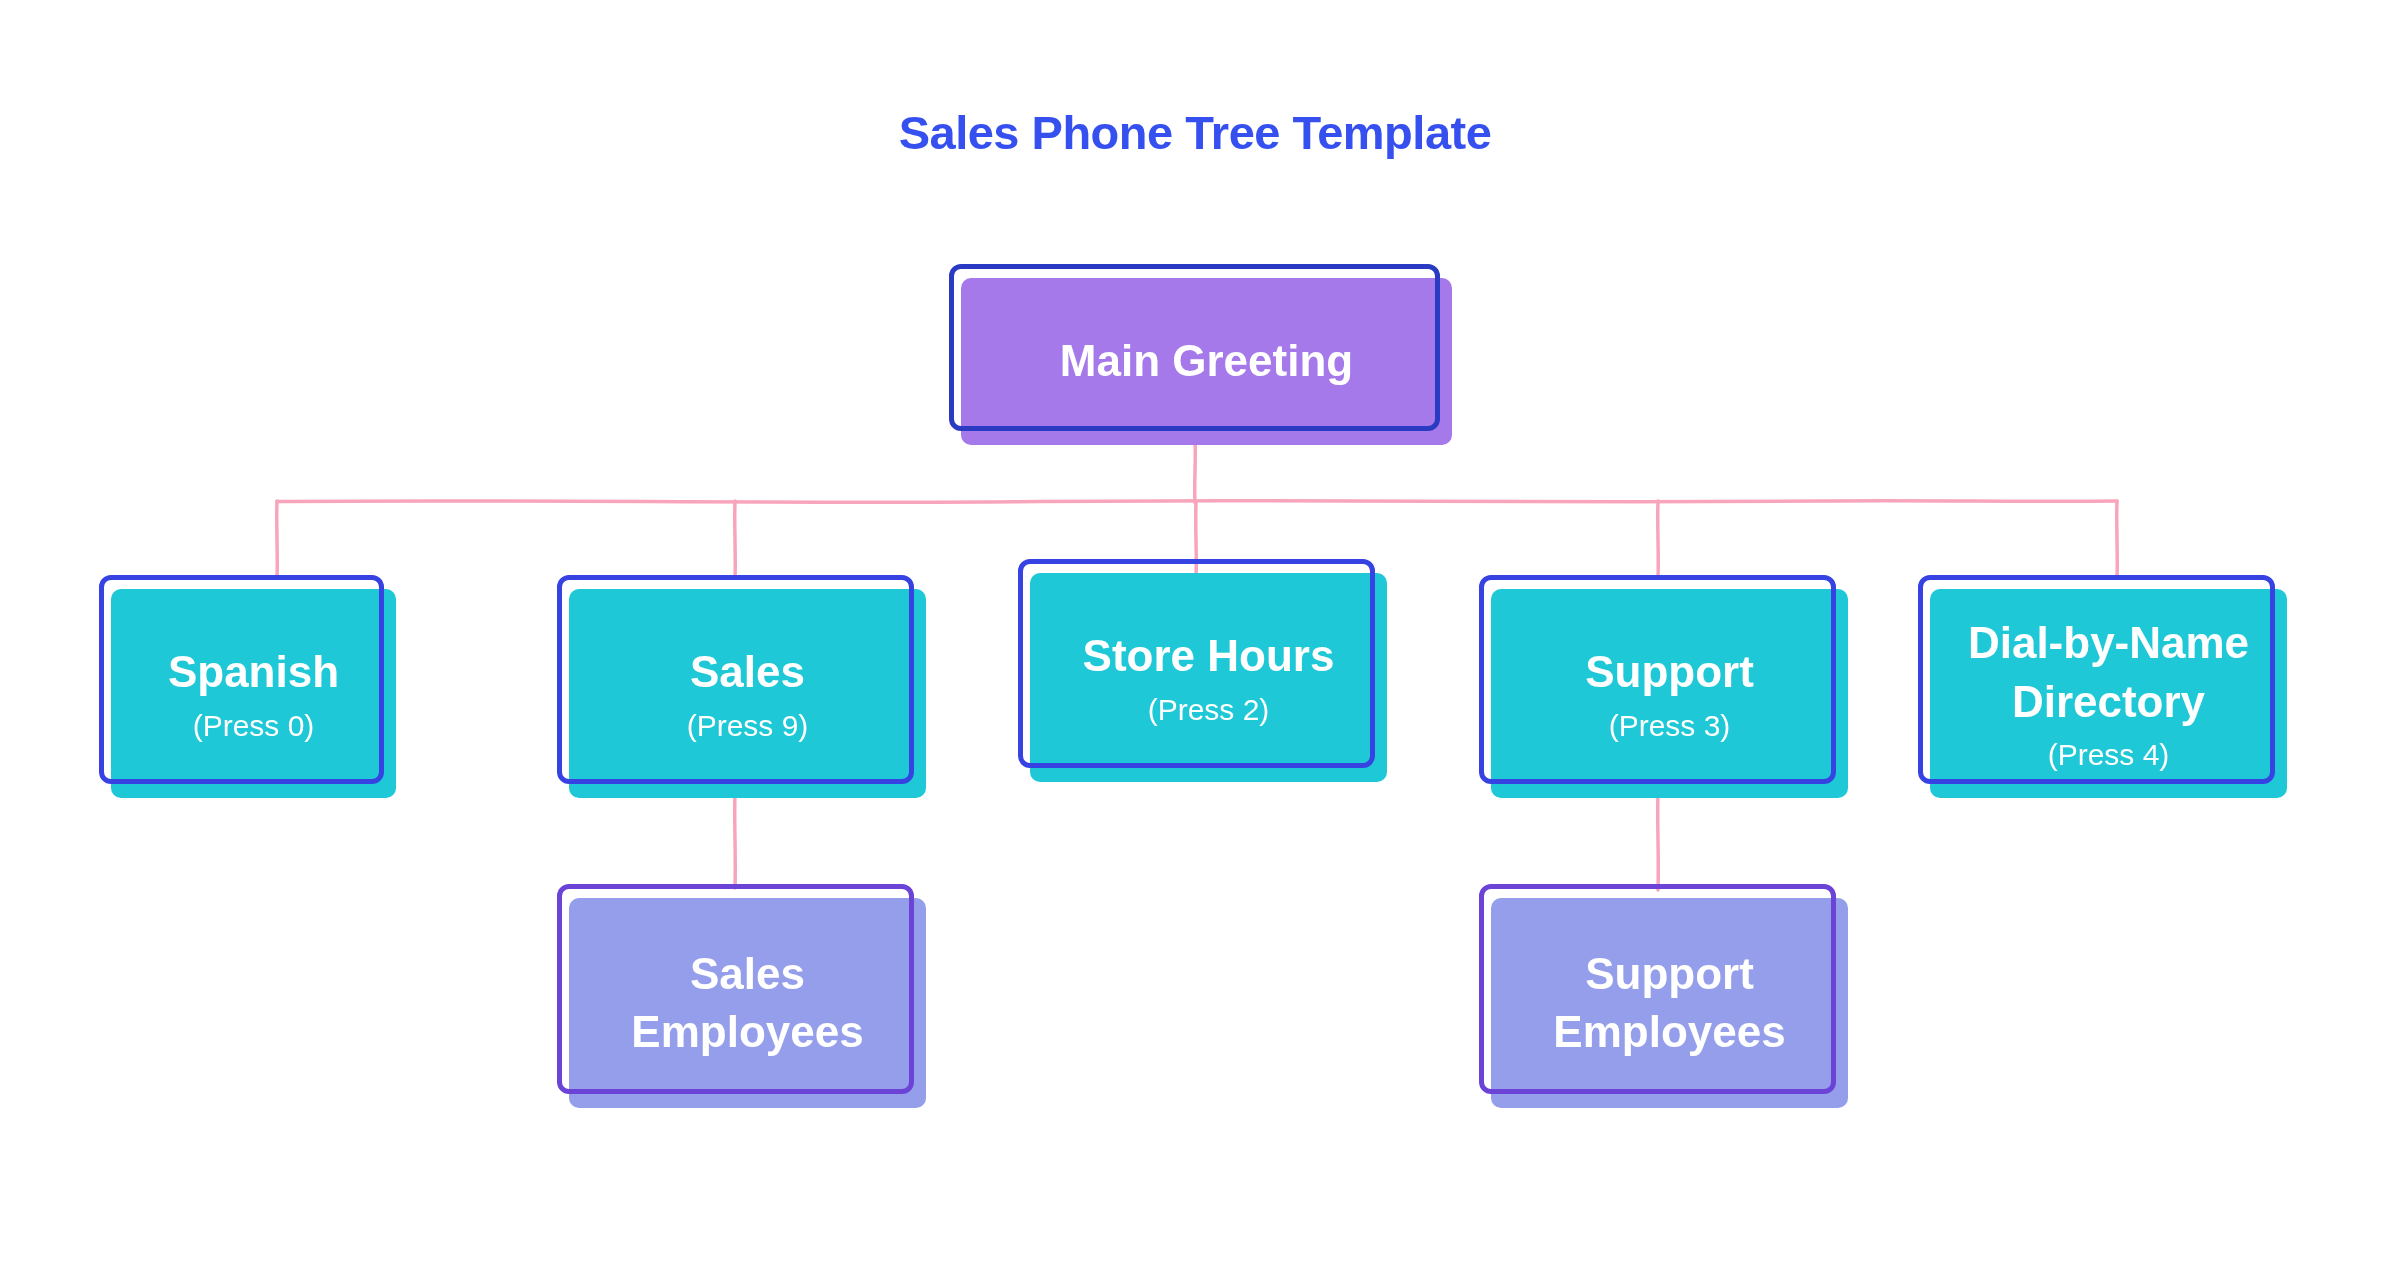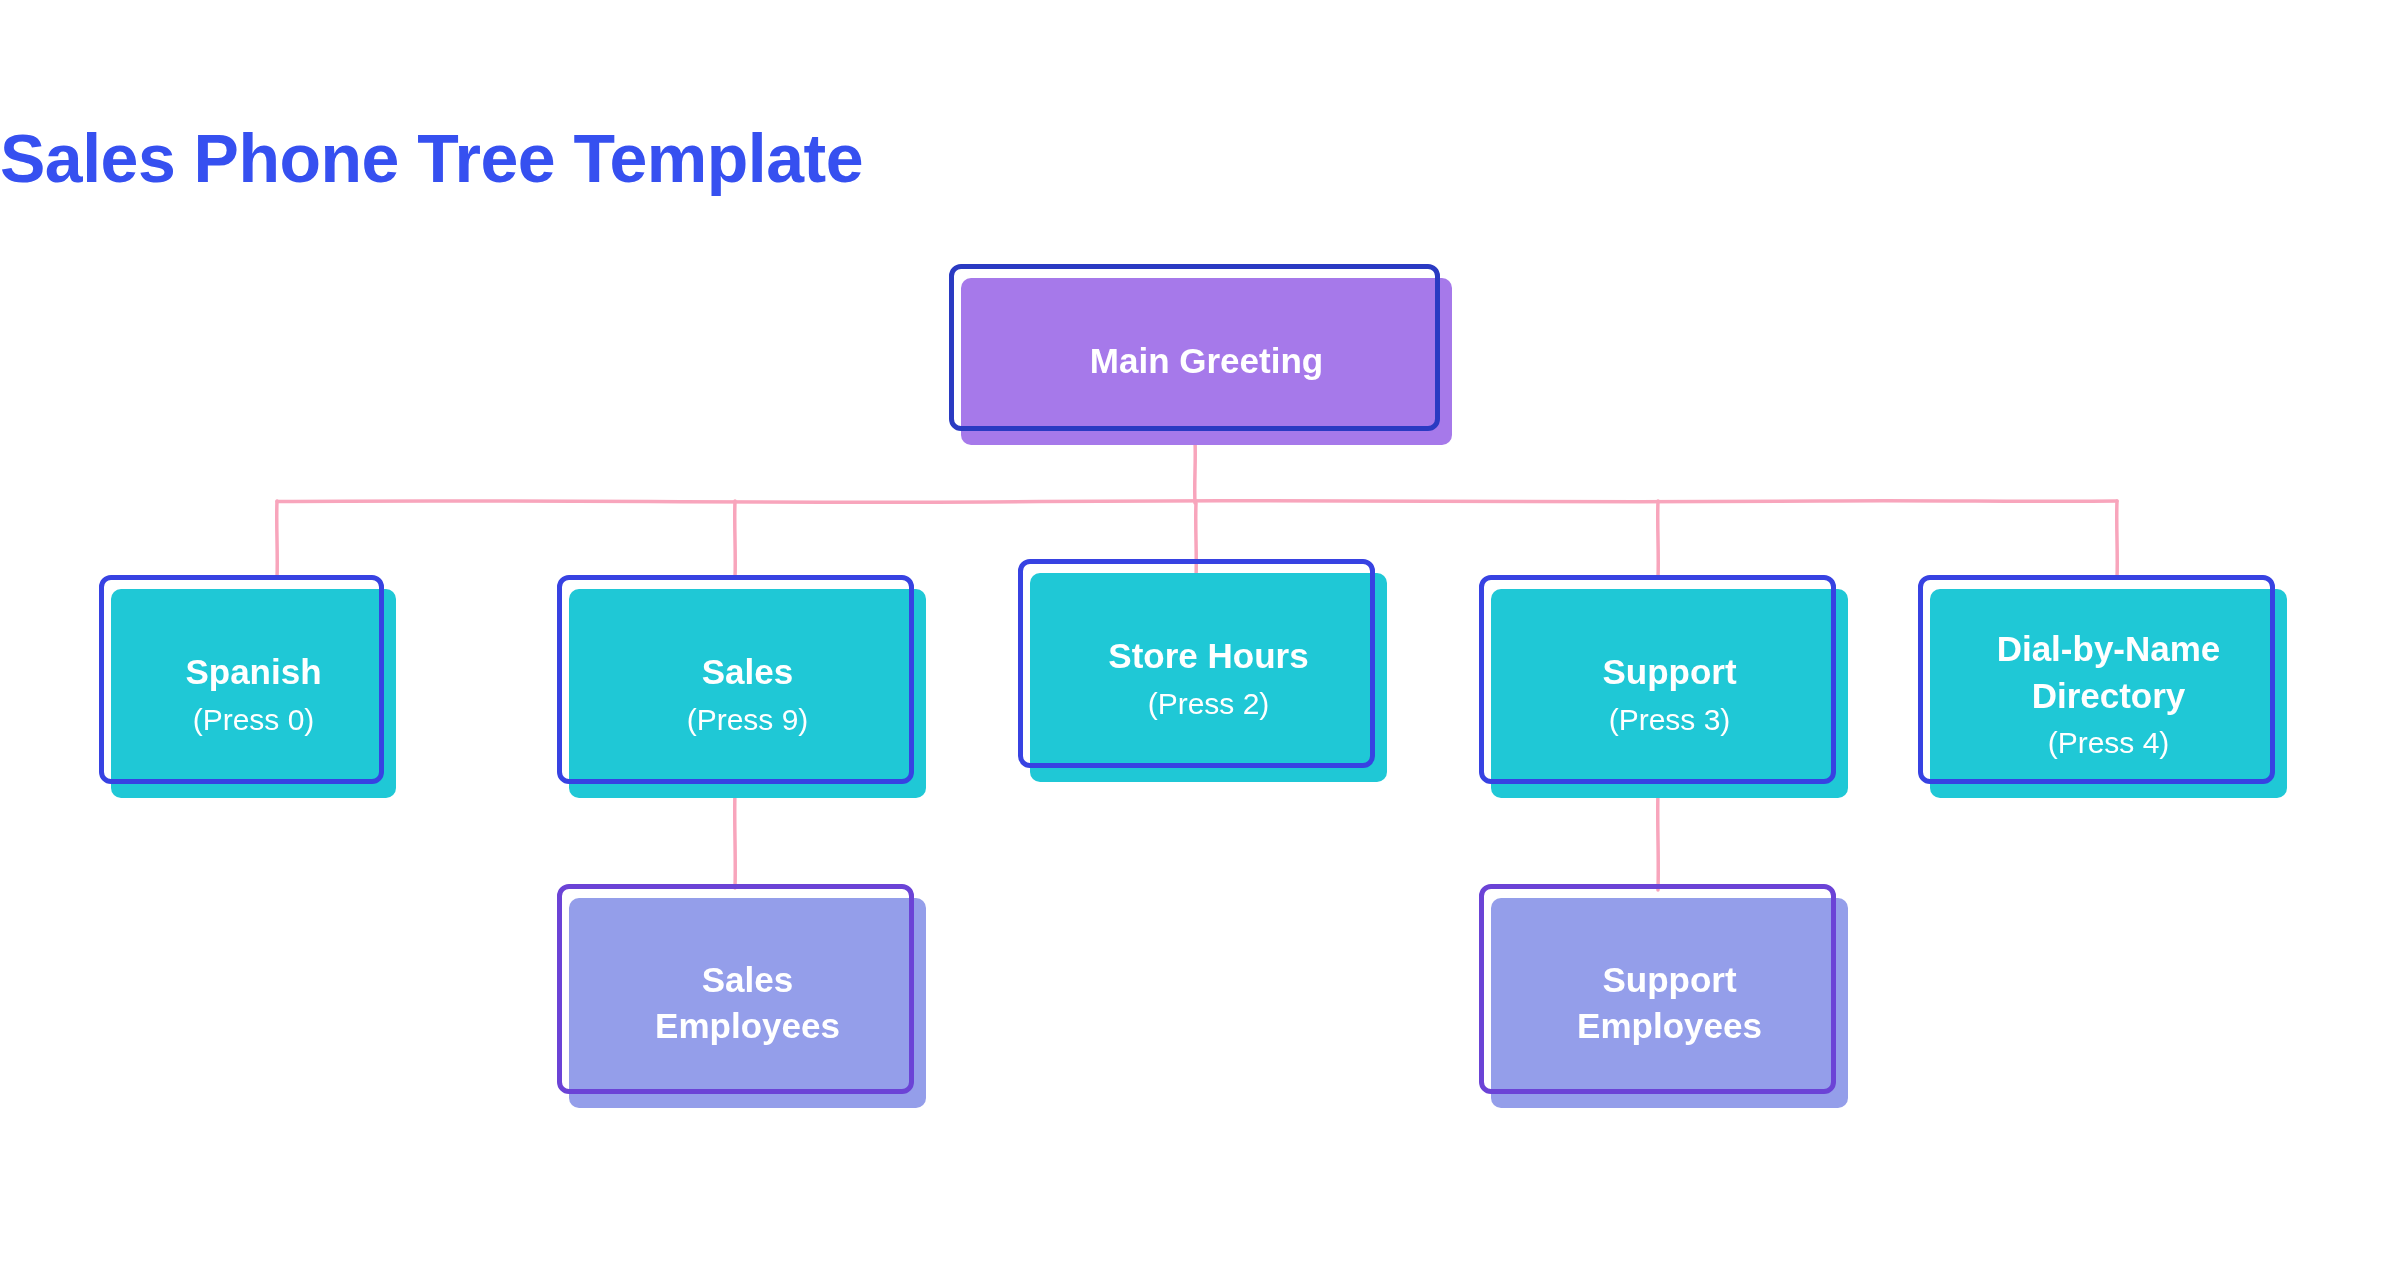--- a/index.html
+++ b/index.html
@@ -7,22 +7,22 @@
   #canvas{
     position:relative;
     width:2400px;height:1261px;
     overflow:hidden;
     background:var(--background,#fff);
     font-family:"Liberation Sans", sans-serif;
   }
   .page-title{
     position:absolute;
     left:0;top:78px;width:2390px;
-    text-align:left;
-    font-size:68px;
+    text-align:center;
+    font-size:47px;
     font-weight:700;
     letter-spacing:-0.5px;
     color:var(--title-blue,#3650F0);
     line-height:1;
   }
   svg.connectors{
     position:absolute;left:0;top:0;z-index:0;
   }
   svg.connectors path{
     fill:none;
@@ -50,21 +50,21 @@
     z-index:3;
     display:flex;
     flex-direction:column;
     align-items:center;
     justify-content:center;
     text-align:center;
     color:var(--text-white,#fff);
     white-space:pre-line;
   }
   .node .label{
-    font-size:35px;
+    font-size:44px;
     font-weight:700;
     line-height:1.32;
   }
   .node .sublabel{
     font-size:30px;
     font-weight:500;
     line-height:1.2;
     margin-top:6px;
   }
   

